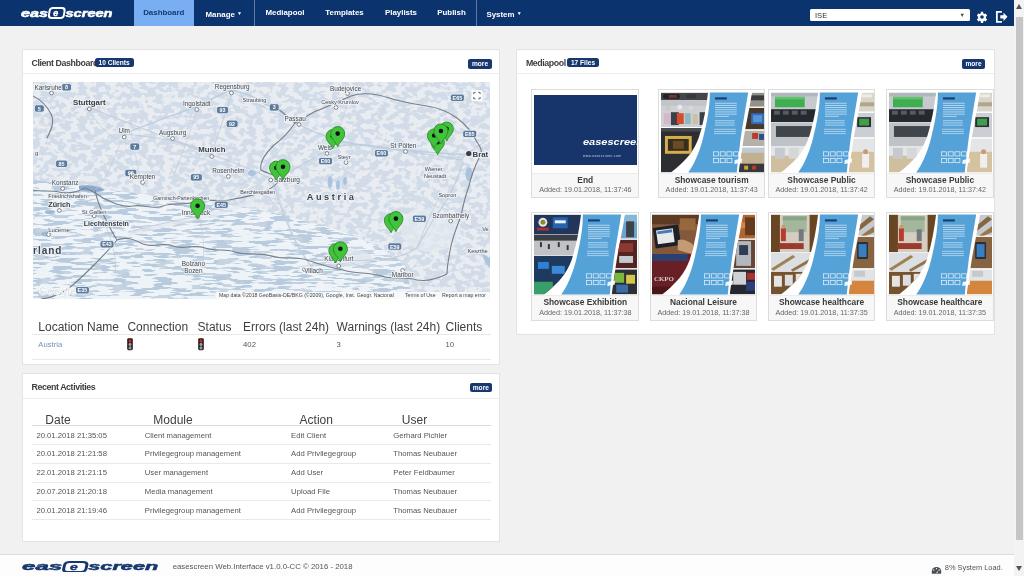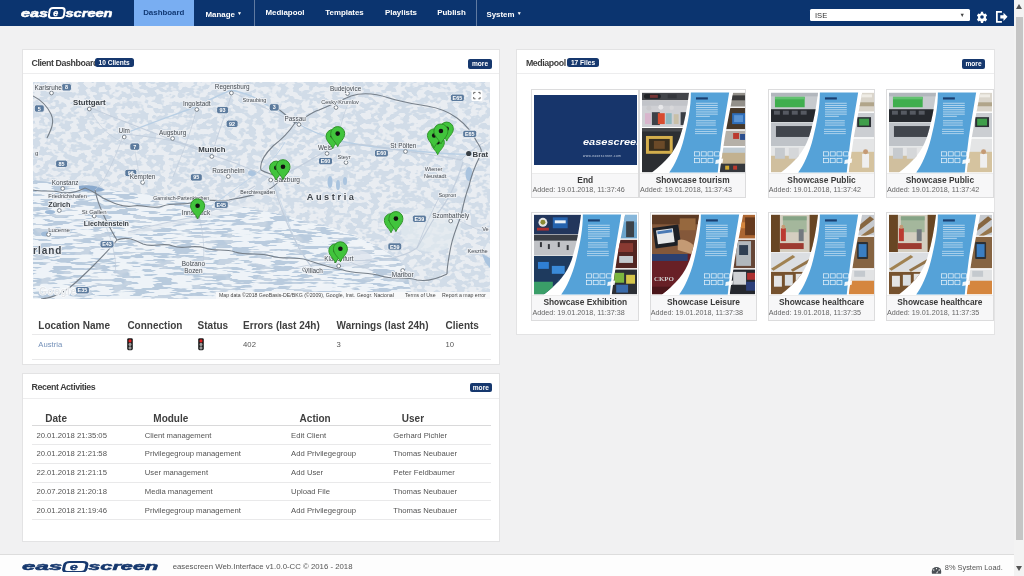--- a/index.html
+++ b/index.html
@@ -3,27 +3,27 @@
 *{margin:0;padding:0;box-sizing:border-box}
 html,body{width:1024px;height:576px;overflow:hidden}
 body{position:relative;background:#f1f1f2;font-family:"Liberation Sans",sans-serif;-webkit-font-smoothing:antialiased}
 .abs{position:absolute}
 .panel{position:absolute;background:#fff;border:1px solid #e3e3e4}
 .phead{position:absolute;left:0;top:0;right:0;height:24px;border-bottom:1px solid #ededee}
 .ptitle{position:absolute;left:9px;top:7.5px;font-size:8.8px;letter-spacing:-.4px;font-weight:bold;color:#3d3d3d}
 .badge{position:absolute;background:#16386e;color:#fff;font-size:6.6px;font-weight:bold;height:9.5px;line-height:9.7px;padding:0 4px;border-radius:2.5px;top:7.5px}
 .morebtn{position:absolute;background:#16386e;color:#fff;font-size:6.6px;font-weight:bold;width:24px;height:9.6px;line-height:9.8px;text-align:center;border-radius:2px;top:9px;right:7px}
 .navitem{position:absolute;top:0;height:26px;line-height:26px;text-align:center;color:#fff;font-size:7.9px;font-weight:bold}
-.th{position:absolute;font-size:10px;font-weight:bold;color:#3f3f3f;white-space:nowrap}
+.th{position:absolute;font-size:12px;font-weight:normal;color:#3f3f3f;white-space:nowrap}
 .td{position:absolute;font-size:7.7px;color:#555;white-space:nowrap}
 .hr{position:absolute;height:1px;background:#e9e9ea}
 .card{position:absolute;width:107.6px;height:109px;background:#fff;border:1px solid #dcdcdd}
 .cfoot{position:absolute;left:0;right:0;bottom:0;height:24.5px;background:#f7f7f8;border-top:1px solid #ececec}
 .ctitle{position:absolute;left:0;right:0;top:84.5px;text-align:center;font-size:8.4px;font-weight:bold;color:#3a3a3a;white-space:nowrap}
-.cadded{position:absolute;left:0;right:0;top:95px;font-size:7.2px;color:#666;white-space:nowrap}
+.cadded{position:absolute;left:0;right:0;top:95px;text-align:center;font-size:7.2px;color:#666;white-space:nowrap}
 </style></head><body>
 
 <div class="abs" style="left:0;top:0;width:1014px;height:26px;background:#0b346f"></div>
 <div class="abs" style="left:21px;top:4px">
     <svg width="92" height="17" viewBox="0 0 92 17" style="display:block">
       <g transform="scale(1.0,1)">
         <text x="0" y="12.5" font-size="10.5" font-weight="bold" font-style="italic" fill="#fff" stroke="#fff" stroke-width=".5" font-family="Liberation Sans,sans-serif" textLength="27" lengthAdjust="spacingAndGlyphs">eas</text>
         <rect x="28.2" y="3.9000000000000004" width="15" height="10.2" rx="3" fill="none" stroke="#fff" stroke-width="2" transform="skewX(-8)" transform-origin="36 9.5"></rect>
         <text x="32.2" y="11.7" font-size="8.9" font-weight="bold" font-style="italic" fill="#fff" stroke="#fff" stroke-width=".4" font-family="Liberation Sans,sans-serif">e</text>
         <text x="44.5" y="12.5" font-size="10.5" font-weight="bold" font-style="italic" fill="#fff" stroke="#fff" stroke-width=".5" font-family="Liberation Sans,sans-serif" textLength="47" lengthAdjust="spacingAndGlyphs">screen</text>
@@ -376,21 +376,21 @@
         <svg width="103" height="70" viewBox="0 0 103 70" style="display:block">
           <rect width="103" height="70" fill="#17356b"></rect>
           <text x="49" y="50" font-size="8.5" font-weight="bold" font-style="italic" fill="#fff" font-family="Liberation Sans,sans-serif" textLength="60" lengthAdjust="spacingAndGlyphs">eas<tspan>e</tspan>screen</text>
           <text x="49" y="61.5" font-size="3.2" fill="#cdd6e4" font-family="Liberation Sans,sans-serif" letter-spacing=".4">www.easescreen.com</text>
         </svg>
       </div>
 <div class="cfoot"></div>
 <div class="ctitle">End</div>
 <div class="cadded">Added: 19.01.2018, 11:37:46</div>
 </div>
-<div class="card" style="left:122px;top:38.9px">
+<div class="card" style="left:141px;top:38.9px">
 <div class="abs" style="left:1.8px;top:1.5px">
         <svg width="103" height="81" viewBox="0 0 104 81" style="display:block">
           <rect width="104" height="81" fill="#fff"></rect>
           <defs>
             <clipPath id="L1">
               <path d="M0,0 H47.5 C45.5,16 43,30 38,46 C33,60 24,70 10,81 H0 Z"></path>
             </clipPath>
             <clipPath id="R1">
               <path d="M92,0 H104 V81 H78.5 C80,70 81.5,60 83.5,46 C86,31 89.5,15 92,0 Z"></path>
             </clipPath>
@@ -743,21 +743,21 @@
           <rect x="59.8" y="60" width="5" height="4.2" fill="none" stroke="#fff" stroke-width=".7" opacity=".9"></rect>
           <rect x="66.6" y="60" width="5" height="4.2" fill="none" stroke="#fff" stroke-width=".7" opacity=".9"></rect>
           <rect x="73.4" y="60" width="5" height="4.2" fill="none" stroke="#fff" stroke-width=".7" opacity=".9"></rect>
           <rect x="53.0" y="66.8" width="5" height="4.2" fill="none" stroke="#fff" stroke-width=".7" opacity=".9"></rect>
           <rect x="59.8" y="66.8" width="5" height="4.2" fill="none" stroke="#fff" stroke-width=".7" opacity=".9"></rect>
           <rect x="66.6" y="66.8" width="5" height="4.2" fill="none" stroke="#fff" stroke-width=".7" opacity=".9"></rect>
           <path d="M74.5,68.2 l7.5,-1.4 l-.6,4.2 l-7.5,1.4 Z" fill="#fff" opacity=".9"></path>
         </svg>
       </div>
 <div class="cfoot"></div>
-<div class="ctitle">Showcase Leisure</div>
+<div class="ctitle">Nacional Leisure</div>
 <div class="cadded">Added: 19.01.2018, 11:37:38</div>
 </div>
 <div class="card" style="left:250.9px;top:161.3px">
 <div class="abs" style="left:1.8px;top:1.5px">
         <svg width="103" height="81" viewBox="0 0 104 81" style="display:block">
           <rect width="104" height="81" fill="#fff"></rect>
           <defs>
             <clipPath id="L6">
               <path d="M0,0 H47.5 C45.5,16 43,30 38,46 C33,60 24,70 10,81 H0 Z"></path>
             </clipPath>

